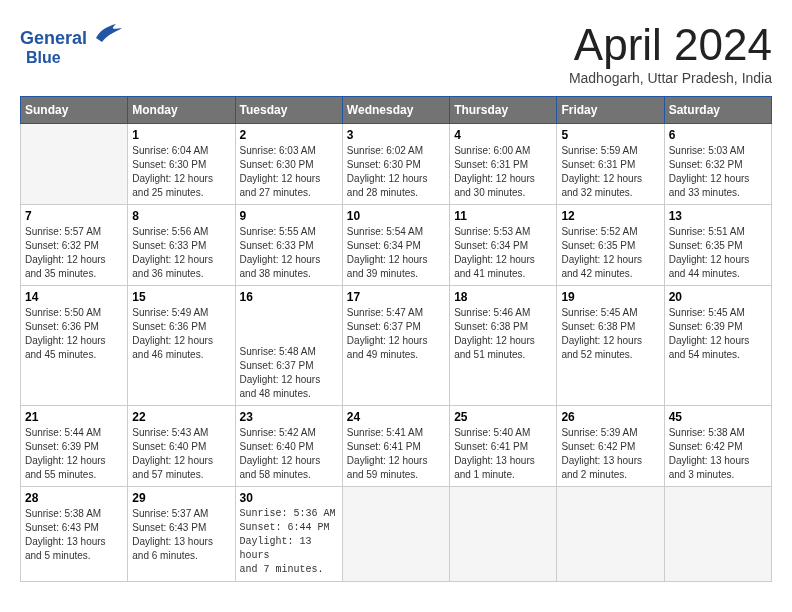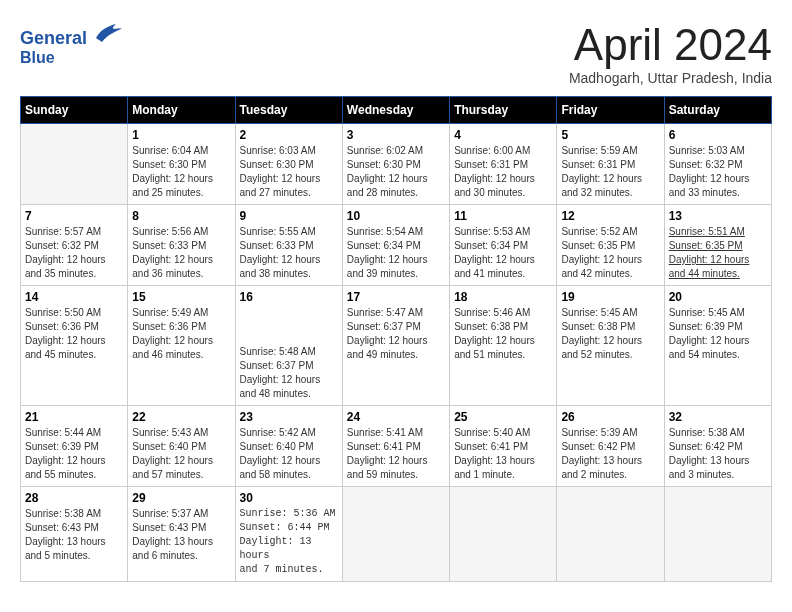--- a/index.html
+++ b/index.html
@@ -46,21 +46,21 @@
     .subtitle {
       font-size: 14px;
       color: #444;
     }
     table {
       width: 100%;
       border-collapse: collapse;
       font-size: 11px;
     }
     thead tr th {
-      background: #000000;
+      background: #737373;
       color: #fff;
       padding: 6px 4px;
       text-align: left;
       font-size: 12px;
       border: 1px solid #2255a4;
     }
     tbody tr td {
       border: 1px solid #ccc;
       vertical-align: top;
       padding: 4px;
@@ -91,21 +91,21 @@
 
 <div class="header">
   <div class="logo">
     <div>
       <div class="logo-text">
         <span>General</span>
         <svg class="logo-bird" viewBox="0 0 28 24">
           <path d="M2 18 C6 10, 14 6, 22 4 C18 8, 16 10, 28 8 C22 12, 14 14, 8 22 Z" fill="#2255a4"></path>
         </svg>
       </div>
-      <div class="logo-text" style="color:#2255a4; font-size:16px;">Blue</div>
+      <div class="logo-text" style="color:#2255a4; font-size:16px;margin-left:6px;">Blue</div>
     </div>
   </div>
   <div class="title-block">
     <div class="month-title">April 2024</div>
     <div class="subtitle">Madhogarh, Uttar Pradesh, India</div>
   </div>
 </div>
 
 <table>
   <thead>
@@ -203,21 +203,21 @@
         </td>
         <td>
           <span class="day-number">12</span>
           <div class="day-info" style="white-space: pre-line;">Sunrise: 5:52 AM
 Sunset: 6:35 PM
 Daylight: 12 hours
 and 42 minutes.</div>
         </td>
         <td>
           <span class="day-number">13</span>
-          <div class="day-info" style="white-space: pre-line; text-decoration: underline;">Sunrise: 5:51 AM
+          <div class="day-info" style="white-space: pre-line;">Sunrise: 5:51 AM
 Sunset: 6:35 PM
 Daylight: 12 hours
 and 44 minutes.</div>
         </td>
       </tr>
       <tr>
         <td>
           <span class="day-number">14</span>
           <div class="day-info" style="white-space: pre-line;">Sunrise: 5:50 AM
 Sunset: 6:36 PM
@@ -304,21 +304,21 @@
 and 1 minute.</div>
         </td>
         <td>
           <span class="day-number">26</span>
           <div class="day-info" style="white-space: pre-line;">Sunrise: 5:39 AM
 Sunset: 6:42 PM
 Daylight: 13 hours
 and 2 minutes.</div>
         </td>
         <td>
-          <span class="day-number">32</span>
+          <span class="day-number">45</span>
           <div class="day-info" style="white-space: pre-line;">Sunrise: 5:38 AM
 Sunset: 6:42 PM
 Daylight: 13 hours
 and 3 minutes.</div>
         </td>
       </tr>
       <tr>
         <td>
           <span class="day-number">28</span>
           <div class="day-info" style="white-space: pre-line;">Sunrise: 5:38 AM

